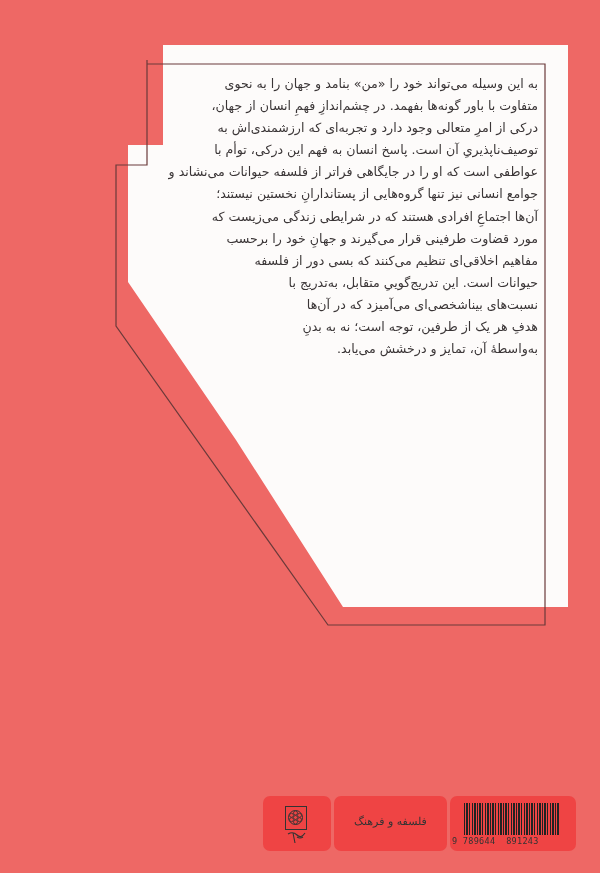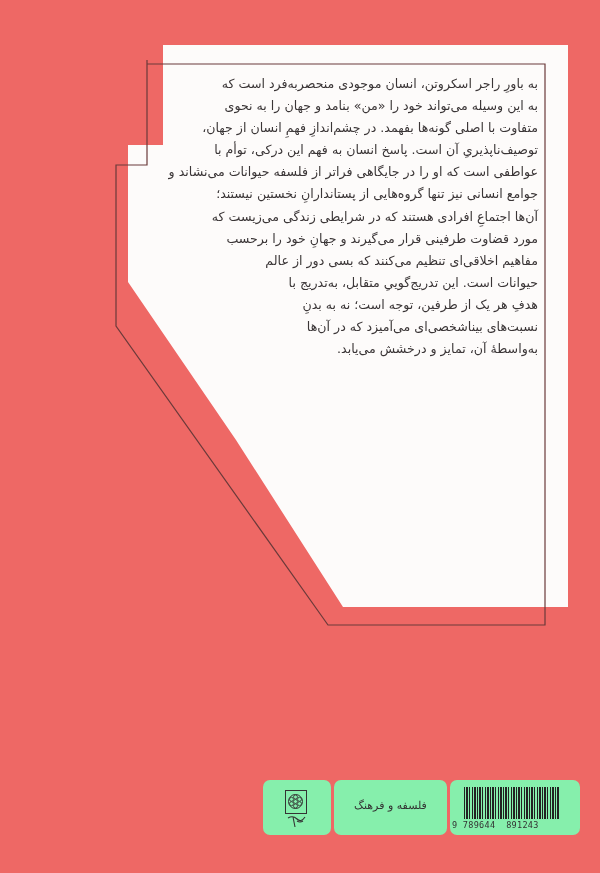--- a/index.html
+++ b/index.html
@@ -16,27 +16,27 @@
     left: 150px; top: 73px; width: 388px;
     direction: rtl; text-align: right;
     color: #3a3536;
     font-size: 12.6px;
     line-height: 22.1px;
     letter-spacing: -0.2px;
   }
   .blurb .line { display: block; white-space: nowrap; }
   .strip { position: absolute; top: 780px; height: 55px; }
   .tab {
-    position: absolute; top: 0; height: 55px;
-    background: #86efac;
+    position: absolute; top: 16px; height: 55px;
+    background: #ef4444;
     border-radius: 7px;
   }
   .tab-logo { left: 263px; width: 68px; }
   .tab-title { left: 334px; width: 113px; }
-  .tab-barcode { left: 450px; width: 130px; }
+  .tab-barcode { left: 450px; width: 110px; padding-left: 16px; }
   .logo-box {
     position: absolute; left: 22px; top: 10px;
     width: 22px; height: 24px;
     border: 1.5px solid #333;
     box-sizing: border-box;
   }
   .logo-mark {
     position: absolute; left: 22px; top: 33px;
     font-size: 13px; color: #333; line-height: 14px;
   }
@@ -67,32 +67,32 @@
 <div class="cover">
 
   <svg class="bg-svg" width="600" height="873" viewBox="0 0 600 873">
 
     <polygon points="163,45 568,45 568,607 343,607 236,440 128,282 128,145 163,145" fill="#fdfbfa"></polygon>
 
     <polyline points="147,64 545,64 545,625 328,625 116,326 116,165 147,165 147,60" fill="none" stroke="#6b3a3a" stroke-width="1.2"></polyline>
   </svg>
 
   <div class="blurb">
-    <span class="line">به باورِ راجر اسکروتن، انسان موجودی منحصربه‌فرد است که</span>
     <span class="line">به این وسیله می‌تواند خود را «من» بنامد و جهان را به نحوی</span>
-    <span class="line">متفاوت با اصلی گونه‌ها بفهمد. در چشم‌اندازِ فهمِ انسان از جهان،</span>
+    <span class="line">متفاوت با باور گونه‌ها بفهمد. در چشم‌اندازِ فهمِ انسان از جهان،</span>
+    <span class="line">درکی از امرِ متعالی وجود دارد و تجربه‌ای که ارزشمندی‌اش به</span>
     <span class="line">توصیف‌ناپذیریِ آن است. پاسخ انسان به فهم این درکی، توأم با</span>
     <span class="line">عواطفی است که او را در جایگاهی فراتر از فلسفه حیوانات می‌نشاند و</span>
     <span class="line">جوامع انسانی نیز تنها گروه‌هایی از پستاندارانِ نخستین نیستند؛</span>
     <span class="line">آن‌ها اجتماعِ افرادی هستند که در شرایطی زندگی می‌زیست که</span>
     <span class="line">مورد قضاوت طرفینی قرار می‌گیرند و جهانِ خود را برحسب</span>
-    <span class="line">مفاهیم اخلاقی‌ای تنظیم می‌کنند که بسی دور از عالم</span>
+    <span class="line">مفاهیم اخلاقی‌ای تنظیم می‌کنند که بسی دور از فلسفه</span>
     <span class="line">حیوانات است. این تدریج‌گوییِ متقابل، به‌تدریج با</span>
+    <span class="line">نسبت‌های بیناشخصی‌ای می‌آمیزد که در آن‌ها</span>
     <span class="line">هدفِ هر یک از طرفین، توجه است؛ نه به بدنِ</span>
-    <span class="line">نسبت‌های بیناشخصی‌ای می‌آمیزد که در آن‌ها</span>
     <span class="line">به‌واسطهٔ آن، تمایز و درخشش می‌یابد.</span>
   </div>
 
   <div class="strip">
     <div class="tab tab-logo">
       <div class="logo-box">
         <svg width="19" height="21" viewBox="0 0 19 21">
           <circle cx="9.5" cy="10.5" r="7" fill="none" stroke="#333" stroke-width="1"></circle>
           <circle cx="9.5" cy="10.5" r="2" fill="none" stroke="#333" stroke-width="0.8"></circle>
           <circle cx="9.5" cy="6" r="2" fill="none" stroke="#333" stroke-width="0.8"></circle>

